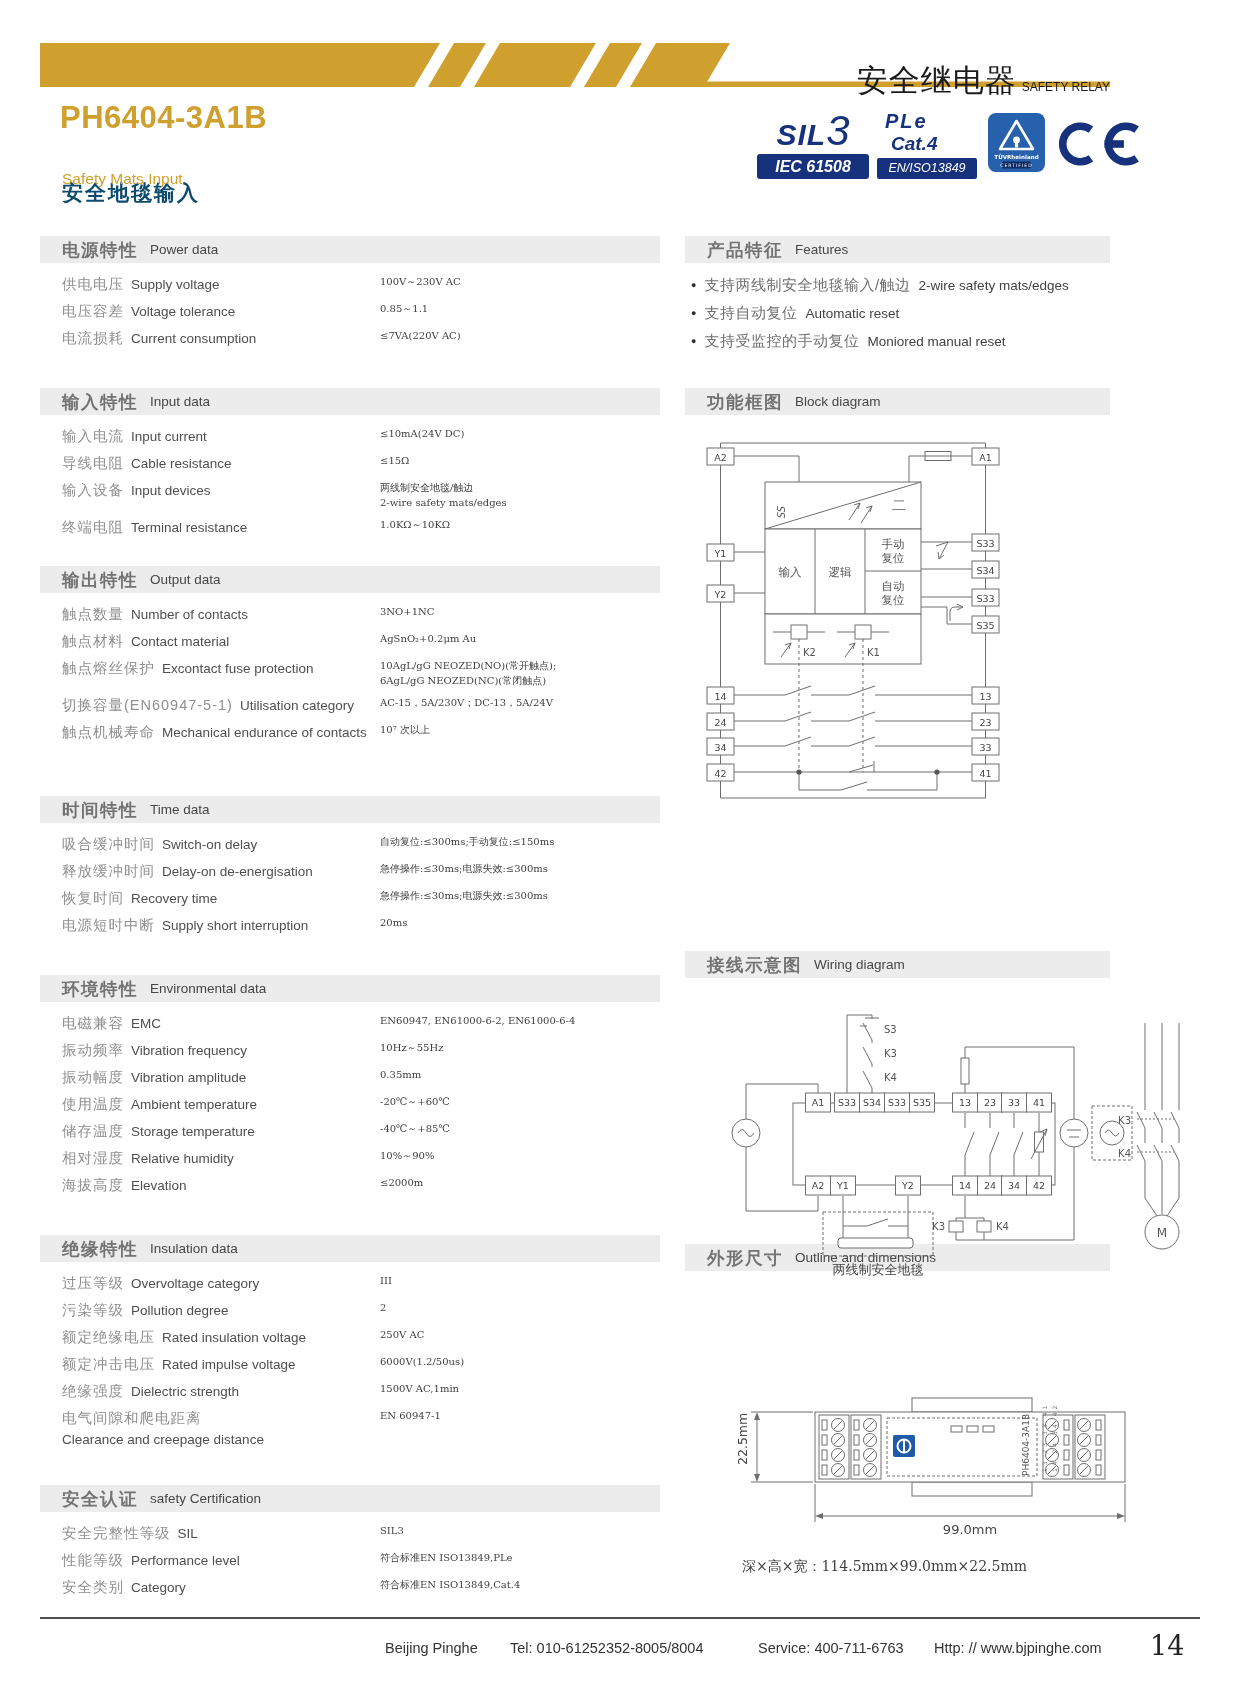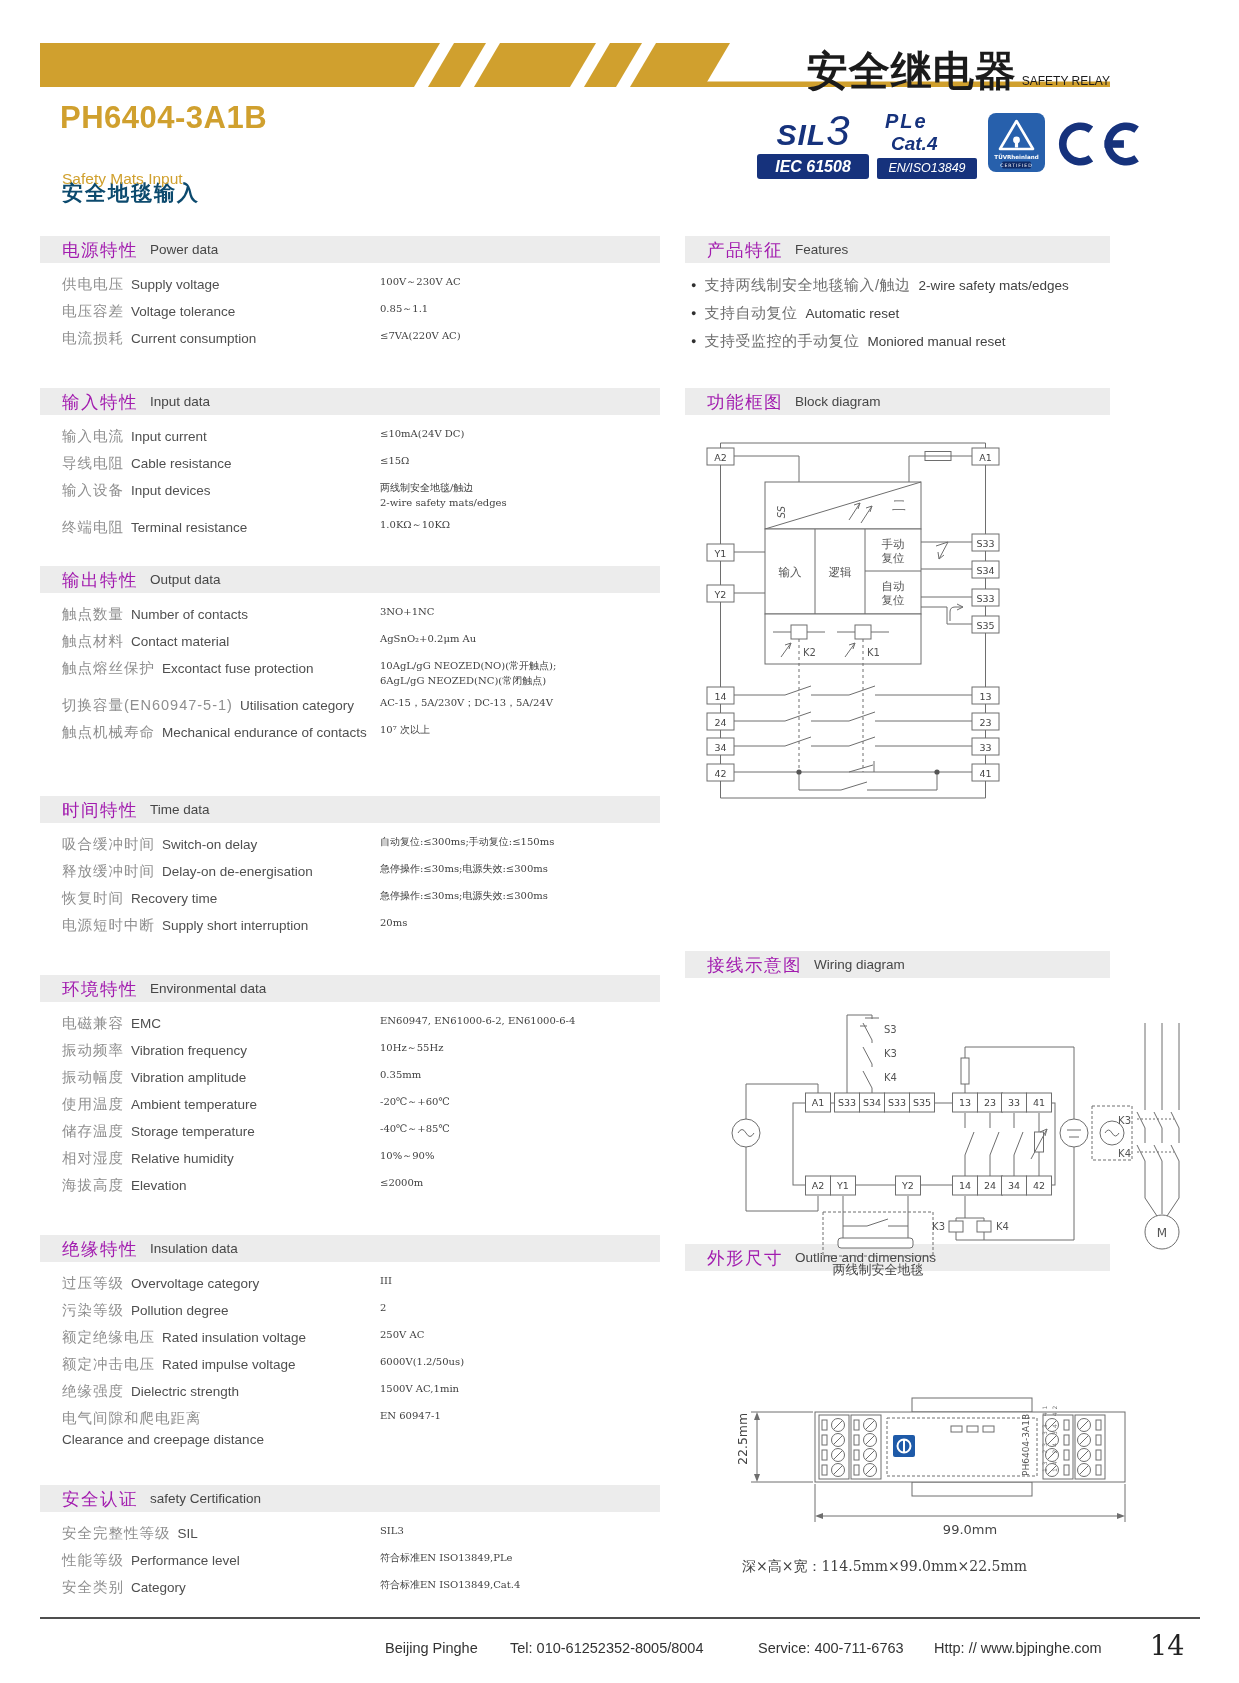--- a/index.html
+++ b/index.html
@@ -3,21 +3,21 @@
 <meta charset="utf-8">
 <style>
   html,body{margin:0;padding:0;background:#fff;}
   body{width:1239px;height:1683px;position:relative;overflow:hidden;
        font-family:"Liberation Sans","DejaVu Sans",sans-serif;color:#3c3c3c;}
   .page{position:absolute;inset:0;background:#ffffff;}
 
   
   .goldbar{position:absolute;left:40px;top:43px;}
   .brand{position:absolute;top:44px;right:129px;display:flex;align-items:baseline;gap:5px;white-space:nowrap;}
-  .brand-cn{font-size:41px;font-weight:700;color:#1b1b1b;letter-spacing:1px;}
+  .brand-cn{font-size:31px;font-weight:400;color:#1b1b1b;letter-spacing:1px;margin-top:16px;}
   .brand-en{font-size:12px;color:#1b1b1b;}
   .model{position:absolute;left:60px;top:100px;font-size:31px;font-weight:bold;color:#D0A02E;letter-spacing:.5px;}
   .sub-cn{position:absolute;left:62px;top:143px;font-size:21px;font-weight:600;color:#0c4a6e;letter-spacing:2px;margin-top:36px;}
   .sub-en{position:absolute;left:62px;top:170px;font-size:15.5px;color:#D0A02E;}
 
   
   .badge-sil{position:absolute;left:757px;top:112px;width:112px;text-align:center;color:#16327C;}
   .sil-top{display:flex;align-items:baseline;justify-content:center;}
   .sil-word{font-style:italic;font-weight:900;font-size:30px;letter-spacing:1px;}
   .sil-num{font-style:italic;font-weight:400;font-size:42px;line-height:.9;}
@@ -26,21 +26,21 @@
   .badge-pl{position:absolute;left:877px;top:110px;width:100px;color:#16327C;font-style:italic;}
   .pl1{font-size:20px;font-weight:bold;letter-spacing:2px;padding-left:8px;font-style:italic;}
   .pl2{font-size:19px;font-weight:bold;padding-left:14px;}
   .pl-box{margin-top:3px;background:#16327C;color:#fff;border-radius:2px;height:21px;line-height:21px;
           font-size:12.5px;text-align:center;font-style:italic;}
   .badge-tuv{position:absolute;left:988px;top:113px;}
   .badge-ce{position:absolute;left:1052px;top:118px;}
 
   
   .sec-head{display:flex;align-items:center;gap:12px;background:#ECECEC;height:27px;padding-left:22px;}
-  .sec-head .cn{font-size:17.5px;font-weight:normal;color:#a21caf;letter-spacing:1.5px;white-space:nowrap;}
+  .sec-head .cn{font-size:17.5px;font-weight:bold;color:#737373;letter-spacing:1.5px;white-space:nowrap;}
   .sec-head .en{font-size:13.5px;color:#464646;white-space:nowrap;}
 
   
   .col-left{position:absolute;left:40px;top:0;width:620px;height:100%;}
   .spec-section{position:absolute;left:0;width:620px;}
   .sec-power{top:236px}.sec-input{top:388px}.sec-output{top:566px}.sec-time{top:796px}
   .sec-environment{top:975px}.sec-insulation{top:1235px}.sec-certification{top:1485px}
   .spec-rows{padding:12px 0 0 22px;}
   .spec-row{display:grid;grid-template-columns:318px 1fr;align-items:start;margin-bottom:8px;}
   .spec-label{white-space:nowrap;line-height:18px;}

